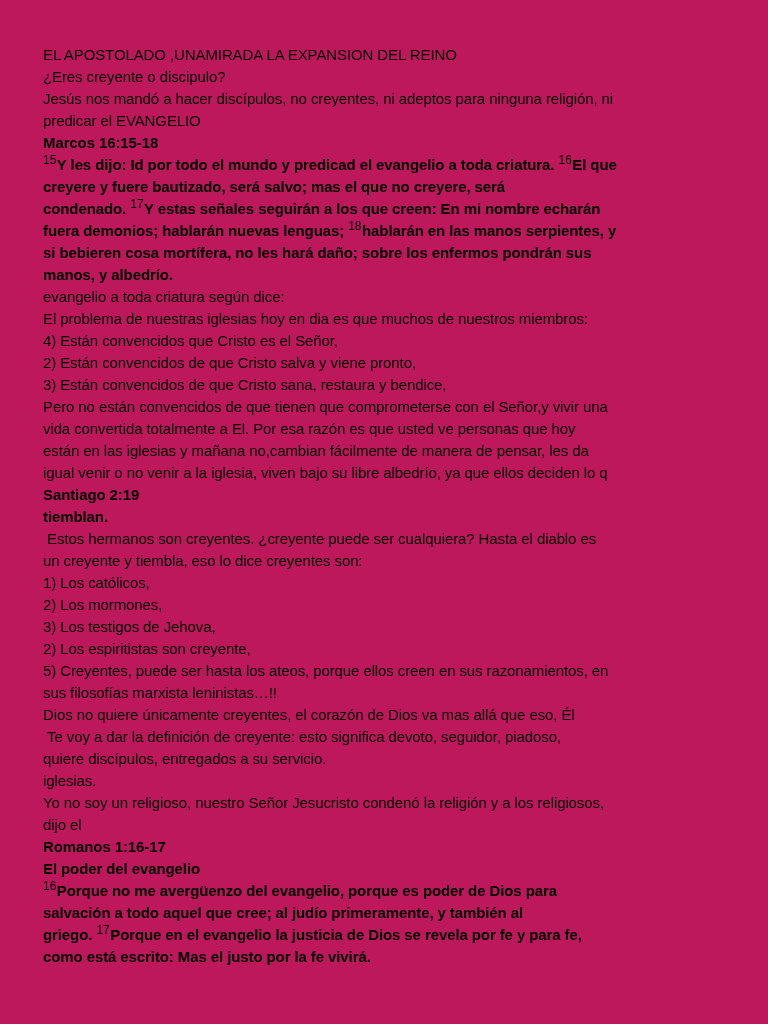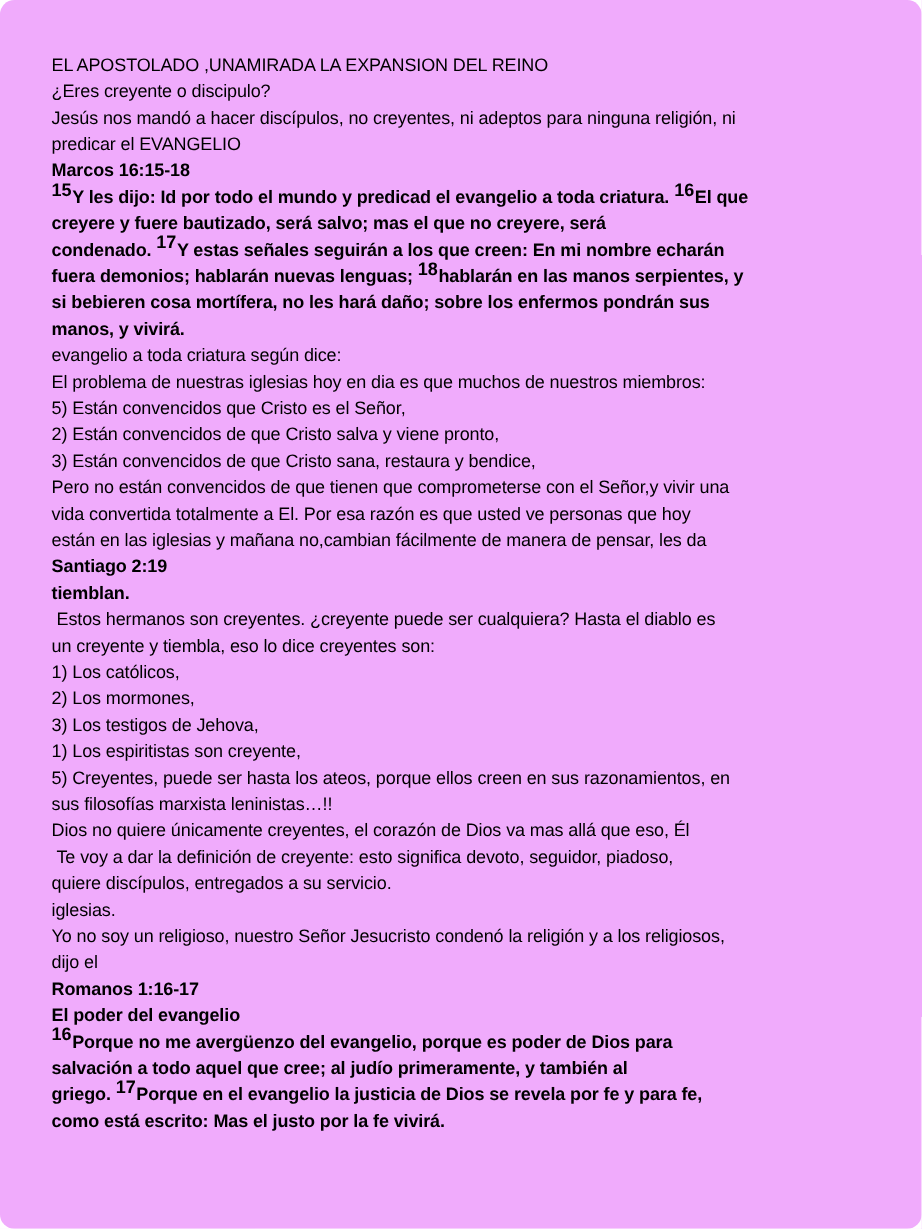--- a/index.html
+++ b/index.html
@@ -13,24 +13,23 @@
     height: 1024px;
     font-family: "Liberation Sans", sans-serif;
     color: #000000;
     -webkit-font-smoothing: antialiased;
   }
   .page {
     width: 768px;
     height: 1024px;
     box-sizing: border-box;
     padding: 44px 38px 0 43px;
-    background: #f0abfc;
+    background: #be185d;
     position: relative;
     overflow: hidden;
-    border-radius: 12px;
   }
   .doc-body {
     font-size: 15px;
     line-height: 22px;
     letter-spacing: -0.1px;
   }
   
   .line {
     display: block;
     white-space: pre-wrap;
@@ -40,60 +39,61 @@
     font-weight: normal;
   }
   .line.bold {
     font-weight: bold;
   }
   .line.heading {
     font-weight: bold;
   }
   
   sup.verse {
-    font-size: 15px;
+    font-size: 12px;
     line-height: 0;
     vertical-align: 6px;
-    font-weight: bold;
+    font-weight: normal;
     letter-spacing: 0;
     margin-right: 0.5px;
   }
 </style>
 </head>
 <body>
 
 <div class="page">
   <div class="doc-body" id="doc-body">
       <div class="line regular"><span>EL APOSTOLADO ,UNAMIRADA LA EXPANSION DEL REINO</span></div>
       <div class="line regular"><span>¿Eres creyente o discipulo?</span></div>
       <div class="line regular"><span>Jesús nos mandó a hacer discípulos, no creyentes, ni adeptos para ninguna religión, ni</span></div>
       <div class="line regular"><span>predicar el EVANGELIO</span></div>
       <div class="line heading"><span>Marcos 16:15-18</span></div>
       <div class="line bold"><sup class="verse">15</sup><span>Y les dijo: Id por todo el mundo y predicad el evangelio a toda criatura. </span><sup class="verse">16</sup><span>El que</span></div>
       <div class="line bold"><span>creyere y fuere bautizado, será salvo; mas el que no creyere, será</span></div>
       <div class="line bold"><span>condenado. </span><sup class="verse">17</sup><span>Y estas señales seguirán a los que creen: En mi nombre echarán</span></div>
       <div class="line bold"><span>fuera demonios; hablarán nuevas lenguas; </span><sup class="verse">18</sup><span>hablarán en las manos serpientes, y</span></div>
       <div class="line bold"><span>si bebieren cosa mortífera, no les hará daño; sobre los enfermos pondrán sus</span></div>
-      <div class="line bold"><span>manos, y vivirá.</span></div>
+      <div class="line bold"><span>manos, y albedrío.</span></div>
       <div class="line regular"><span>evangelio a toda criatura según dice:</span></div>
       <div class="line regular"><span>El problema de nuestras iglesias hoy en dia es que muchos de nuestros miembros:</span></div>
-      <div class="line regular"><span>5) Están convencidos que Cristo es el Señor,</span></div>
+      <div class="line regular"><span>4) Están convencidos que Cristo es el Señor,</span></div>
       <div class="line regular"><span>2) Están convencidos de que Cristo salva y viene pronto,</span></div>
       <div class="line regular"><span>3) Están convencidos de que Cristo sana, restaura y bendice,</span></div>
       <div class="line regular"><span>Pero no están convencidos de que tienen que comprometerse con el Señor,y vivir una</span></div>
       <div class="line regular"><span>vida convertida totalmente a El. Por esa razón es que usted ve personas que hoy</span></div>
       <div class="line regular"><span>están en las iglesias y mañana no,cambian fácilmente de manera de pensar, les da</span></div>
+      <div class="line regular"><span>igual venir o no venir a la iglesia, viven bajo su libre albedrío, ya que ellos deciden lo q</span></div>
       <div class="line heading"><span>Santiago 2:19</span></div>
       <div class="line bold"><span>tiemblan.</span></div>
       <div class="line regular"><span> Estos hermanos son creyentes. ¿creyente puede ser cualquiera? Hasta el diablo es</span></div>
       <div class="line regular"><span>un creyente y tiembla, eso lo dice creyentes son:</span></div>
       <div class="line regular"><span>1) Los católicos,</span></div>
       <div class="line regular"><span>2) Los mormones,</span></div>
       <div class="line regular"><span>3) Los testigos de Jehova,</span></div>
-      <div class="line regular"><span>1) Los espiritistas son creyente,</span></div>
+      <div class="line regular"><span>2) Los espiritistas son creyente,</span></div>
       <div class="line regular"><span>5) Creyentes, puede ser hasta los ateos, porque ellos creen en sus razonamientos, en</span></div>
       <div class="line regular"><span>sus filosofías marxista leninistas…!!</span></div>
       <div class="line regular"><span>Dios no quiere únicamente creyentes, el corazón de Dios va mas allá que eso, Él</span></div>
       <div class="line regular"><span> Te voy a dar la definición de creyente: esto significa devoto, seguidor, piadoso,</span></div>
       <div class="line regular"><span>quiere discípulos, entregados a su servicio.</span></div>
       <div class="line regular"><span>iglesias.</span></div>
       <div class="line regular"><span>Yo no soy un religioso, nuestro Señor Jesucristo condenó la religión y a los religiosos,</span></div>
       <div class="line regular"><span>dijo el</span></div>
       <div class="line heading"><span>Romanos 1:16-17</span></div>
       <div class="line heading"><span>El poder del evangelio</span></div>

